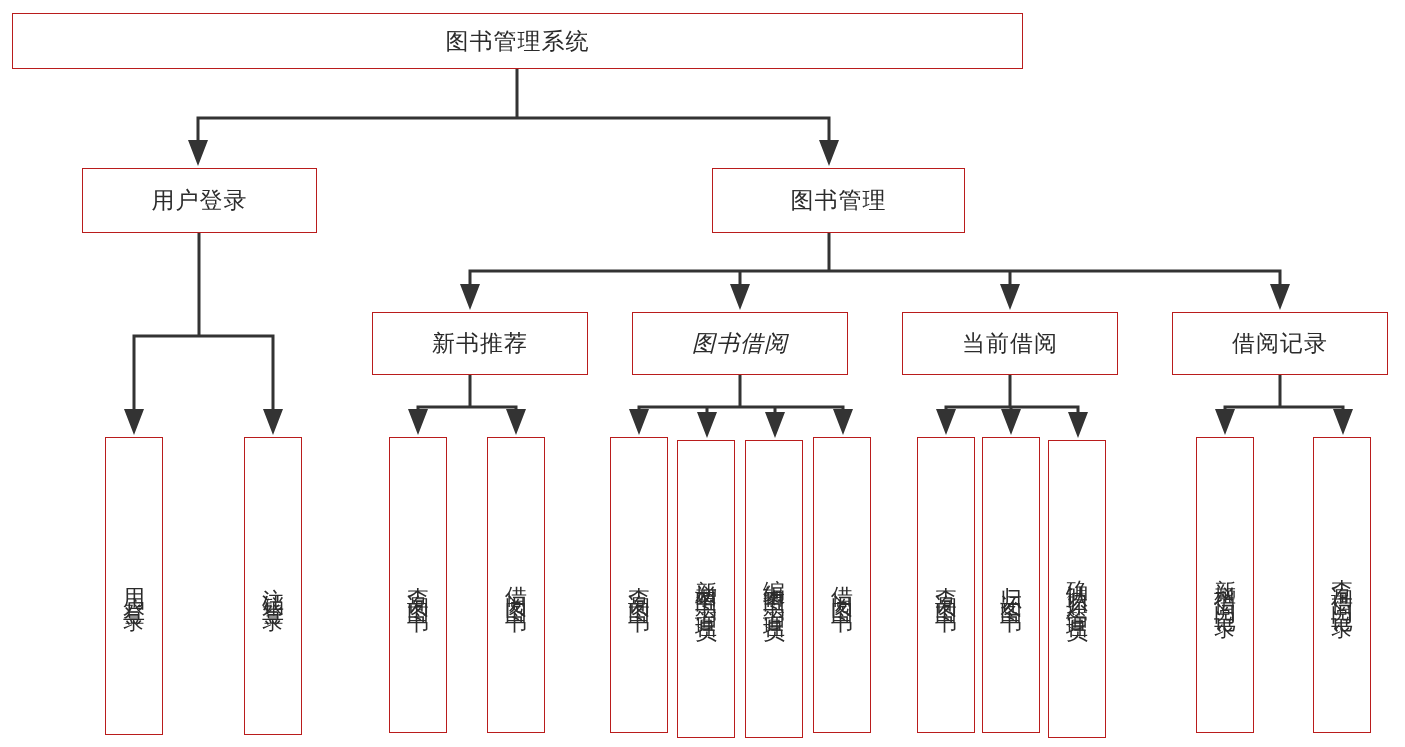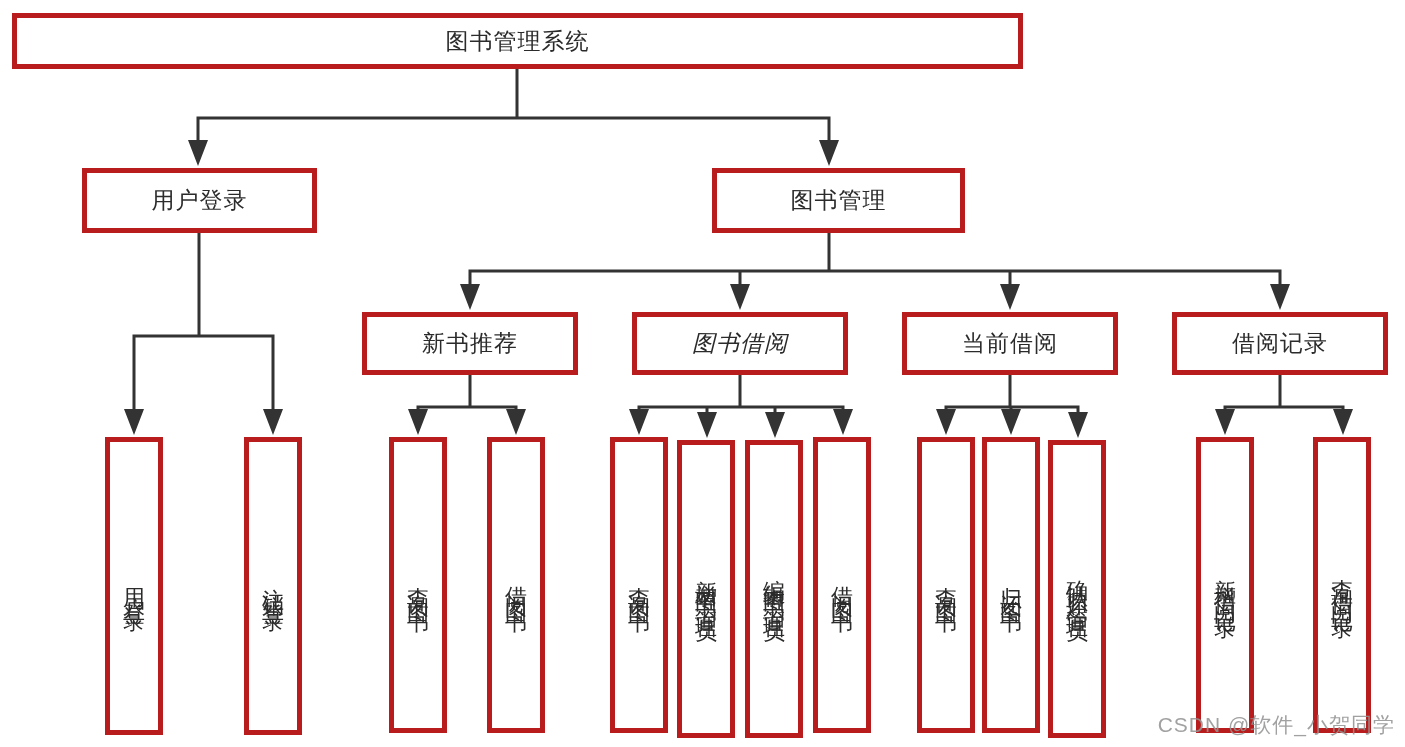--- a/index.html
+++ b/index.html
@@ -13,21 +13,21 @@
   }
   #connectors {
     position: absolute;
     left: 0; top: 0;
     width: 1405px; height: 747px;
     z-index: 1;
   }
   .node {
     position: absolute;
     box-sizing: border-box;
-    border: 5px solid #b91c1c;
+    border: 1px solid #b91c1c;
     background: #ffffff;
     color: #2b2b2b;
     display: flex;
     align-items: center;
     justify-content: center;
     z-index: 2;
   }
   .hbox {
     font-size: 23px;
     letter-spacing: 1px;
@@ -114,21 +114,21 @@
       M1078 438 L1068 412 L1088 412 Z
       M1225 435 L1215 409 L1235 409 Z
       M1343 435 L1333 409 L1353 409 Z"></path>
   </svg>
 
   <div class="node hbox" style="left:12px; top:13px; width:1011px; height:56px;">图书管理系统</div>
 
   <div class="node hbox" style="left:82px; top:168px; width:235px; height:65px;">用户登录</div>
   <div class="node hbox" style="left:712px; top:168px; width:253px; height:65px;">图书管理</div>
 
-  <div class="node hbox" style="left:362px; top:312px; width:216px; height:63px;">新书推荐</div>
+  <div class="node hbox" style="left:372px; top:312px; width:216px; height:63px;">新书推荐</div>
   <div class="node hbox" style="left:632px; top:312px; width:216px; height:63px;font-style:italic;">图书借阅</div>
   <div class="node hbox" style="left:902px; top:312px; width:216px; height:63px;">当前借阅</div>
   <div class="node hbox" style="left:1172px; top:312px; width:216px; height:63px;">借阅记录</div>
 
   <div class="node vbox" style="left:105px; top:437px; width:58px; height:298px;">用户登录</div>
   <div class="node vbox" style="left:244px; top:437px; width:58px; height:298px;">注销登录</div>
 
   <div class="node vbox" style="left:389px; top:437px; width:58px; height:296px;">查询图书</div>
   <div class="node vbox" style="left:487px; top:437px; width:58px; height:296px;">借阅图书</div>
 
@@ -137,15 +137,14 @@
   <div class="node vbox" style="left:745px; top:440px; width:58px; height:298px; letter-spacing:6px;">编辑图书（管理员）</div>
   <div class="node vbox" style="left:813px; top:437px; width:58px; height:296px;">借阅图书</div>
 
   <div class="node vbox" style="left:917px; top:437px; width:58px; height:296px;">查询图书</div>
   <div class="node vbox" style="left:982px; top:437px; width:58px; height:296px;">归还图书</div>
   <div class="node vbox" style="left:1048px; top:440px; width:58px; height:298px; letter-spacing:6px;">确认归还（管理员）</div>
 
   <div class="node vbox" style="left:1196px; top:437px; width:58px; height:296px;">新增借阅记录</div>
   <div class="node vbox" style="left:1313px; top:437px; width:58px; height:296px;">查询借阅记录</div>
 
-  <div class="watermark">CSDN @软件_小贺同学</div>
 
 </div>
 
 </body></html>

